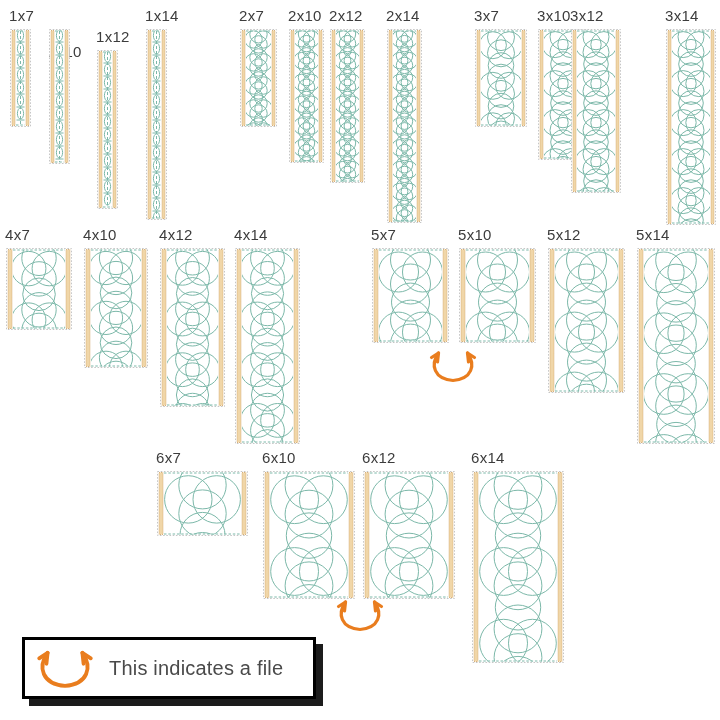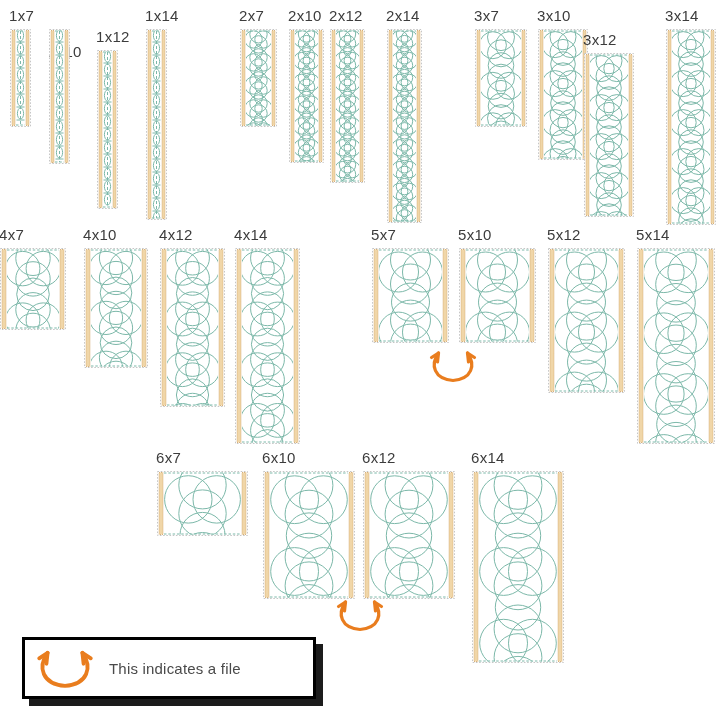--- a/index.html
+++ b/index.html
@@ -8,21 +8,21 @@
   .defs-svg{position:absolute;width:0;height:0;}
   .swatch-item{position:absolute;}
   .size-label{position:absolute;font-size:15px;color:var(--label-color,#3c3c3c);letter-spacing:.3px;white-space:nowrap;}
   .swatch-box{position:absolute;}
   .repeat-arrow{position:absolute;overflow:visible;}
   .arrow-stroke{stroke:var(--arrow-orange,#e97d1e);stroke-width:3.2;fill:none;stroke-linecap:round;stroke-linejoin:round;}
   .legend{position:absolute;left:22px;top:637px;width:288px;height:56px;background:#ffffff;
           border:3px solid var(--legend-border,#000);box-shadow:7px 7px 0 0 var(--legend-shadow,#1c1c1c);
           display:flex;align-items:center;}
   .legend-arrow{position:static;flex:0 0 auto;margin-left:10px;}
-  .legend-lines{margin-left:14px;color:var(--legend-text,#4a4a4a);font-size:15px;line-height:25px;letter-spacing:.2px;}
+  .legend-lines{margin-left:14px;color:var(--legend-text,#4a4a4a);font-size:20px;line-height:25px;letter-spacing:.2px;}
 </style>
 </head>
 <body>
 
 <div class="canvas">
 
   <svg class="defs-svg" aria-hidden="true">
     <defs>
       <g id="repeat-arrow-shape">
         <path class="arrow-stroke" d="M -14.5,-12 C -23,0 -19,14 0,15.5 C 19,14 23,0 14.5,-12"></path>
@@ -461,21 +461,21 @@
               <circle cx="25.0" cy="101.4" r="13.0"></circle>
               <circle cx="25.0" cy="113.1" r="12.3"></circle>
               <circle cx="17.2" cy="132.6" r="13.0"></circle>
               <circle cx="32.8" cy="132.6" r="13.0"></circle>
               <circle cx="25.0" cy="124.8" r="13.0"></circle>
               <circle cx="25.0" cy="140.4" r="13.0"></circle>
               <circle cx="25.0" cy="152.1" r="12.3"></circle>
             </g>
           </svg></div>
       </div>
-      <div class="swatch-item" style="left: 584px; top: 7px; width: 50px; height: 186px; margin-top: 24px;">
+      <div class="swatch-item" style="left: 571px; top: 7px; width: 50px; height: 186px;">
         <div class="size-label" style="left: -1px; top: 0px;">3x12</div>
         <div class="swatch-box" style="left: 0px; top: 22px; width: 50px; height: 164px;"><svg width="50" height="164" viewBox="0 0 50 164">
             <defs>
               <clipPath id="clip10">
                 <rect x="6" y="1.5" width="38" height="161"></rect>
               </clipPath>
             </defs>
             <rect x="0.5" y="0.5" width="49" height="163" fill="#ffffff" stroke="#c6c6c6" stroke-width="1" stroke-dasharray="1.6 1.6"></rect>
             <rect x="2" y="1.5" width="3" height="161" fill="#f0d6a8" stroke="#cfa264" stroke-width="0.8" stroke-dasharray="1 1"></rect>
             <rect x="45" y="1.5" width="3" height="161" fill="#f0d6a8" stroke="#cfa264" stroke-width="0.8" stroke-dasharray="1 1"></rect>
@@ -548,21 +548,21 @@
               <circle cx="25.0" cy="179.4" r="13.0"></circle>
               <circle cx="25.0" cy="191.1" r="12.3"></circle>
               <circle cx="17.2" cy="210.6" r="13.0"></circle>
               <circle cx="32.8" cy="210.6" r="13.0"></circle>
               <circle cx="25.0" cy="202.8" r="13.0"></circle>
               <circle cx="25.0" cy="218.4" r="13.0"></circle>
               <circle cx="25.0" cy="230.1" r="12.3"></circle>
             </g>
           </svg></div>
       </div>
-      <div class="swatch-item" style="left: 0; top: 226px; width: 66px; height: 104px; text-align: center;">
+      <div class="swatch-item" style="left: 6px; top: 226px; width: 66px; height: 104px; text-align: center;">
         <div class="size-label" style="left: -1px; top: 0px;">4x7</div>
         <div class="swatch-box" style="left: 0px; top: 22px; width: 66px; height: 82px;"><svg width="66" height="82" viewBox="0 0 66 82">
             <defs>
               <clipPath id="clip12">
                 <rect x="7" y="1.5" width="52" height="79"></rect>
               </clipPath>
             </defs>
             <rect x="0.5" y="0.5" width="65" height="81" fill="#ffffff" stroke="#c6c6c6" stroke-width="1" stroke-dasharray="1.6 1.6"></rect>
             <rect x="2" y="1.5" width="4" height="79" fill="#f0d6a8" stroke="#cfa264" stroke-width="0.8" stroke-dasharray="1 1"></rect>
             <rect x="60" y="1.5" width="4" height="79" fill="#f0d6a8" stroke="#cfa264" stroke-width="0.8" stroke-dasharray="1 1"></rect>

